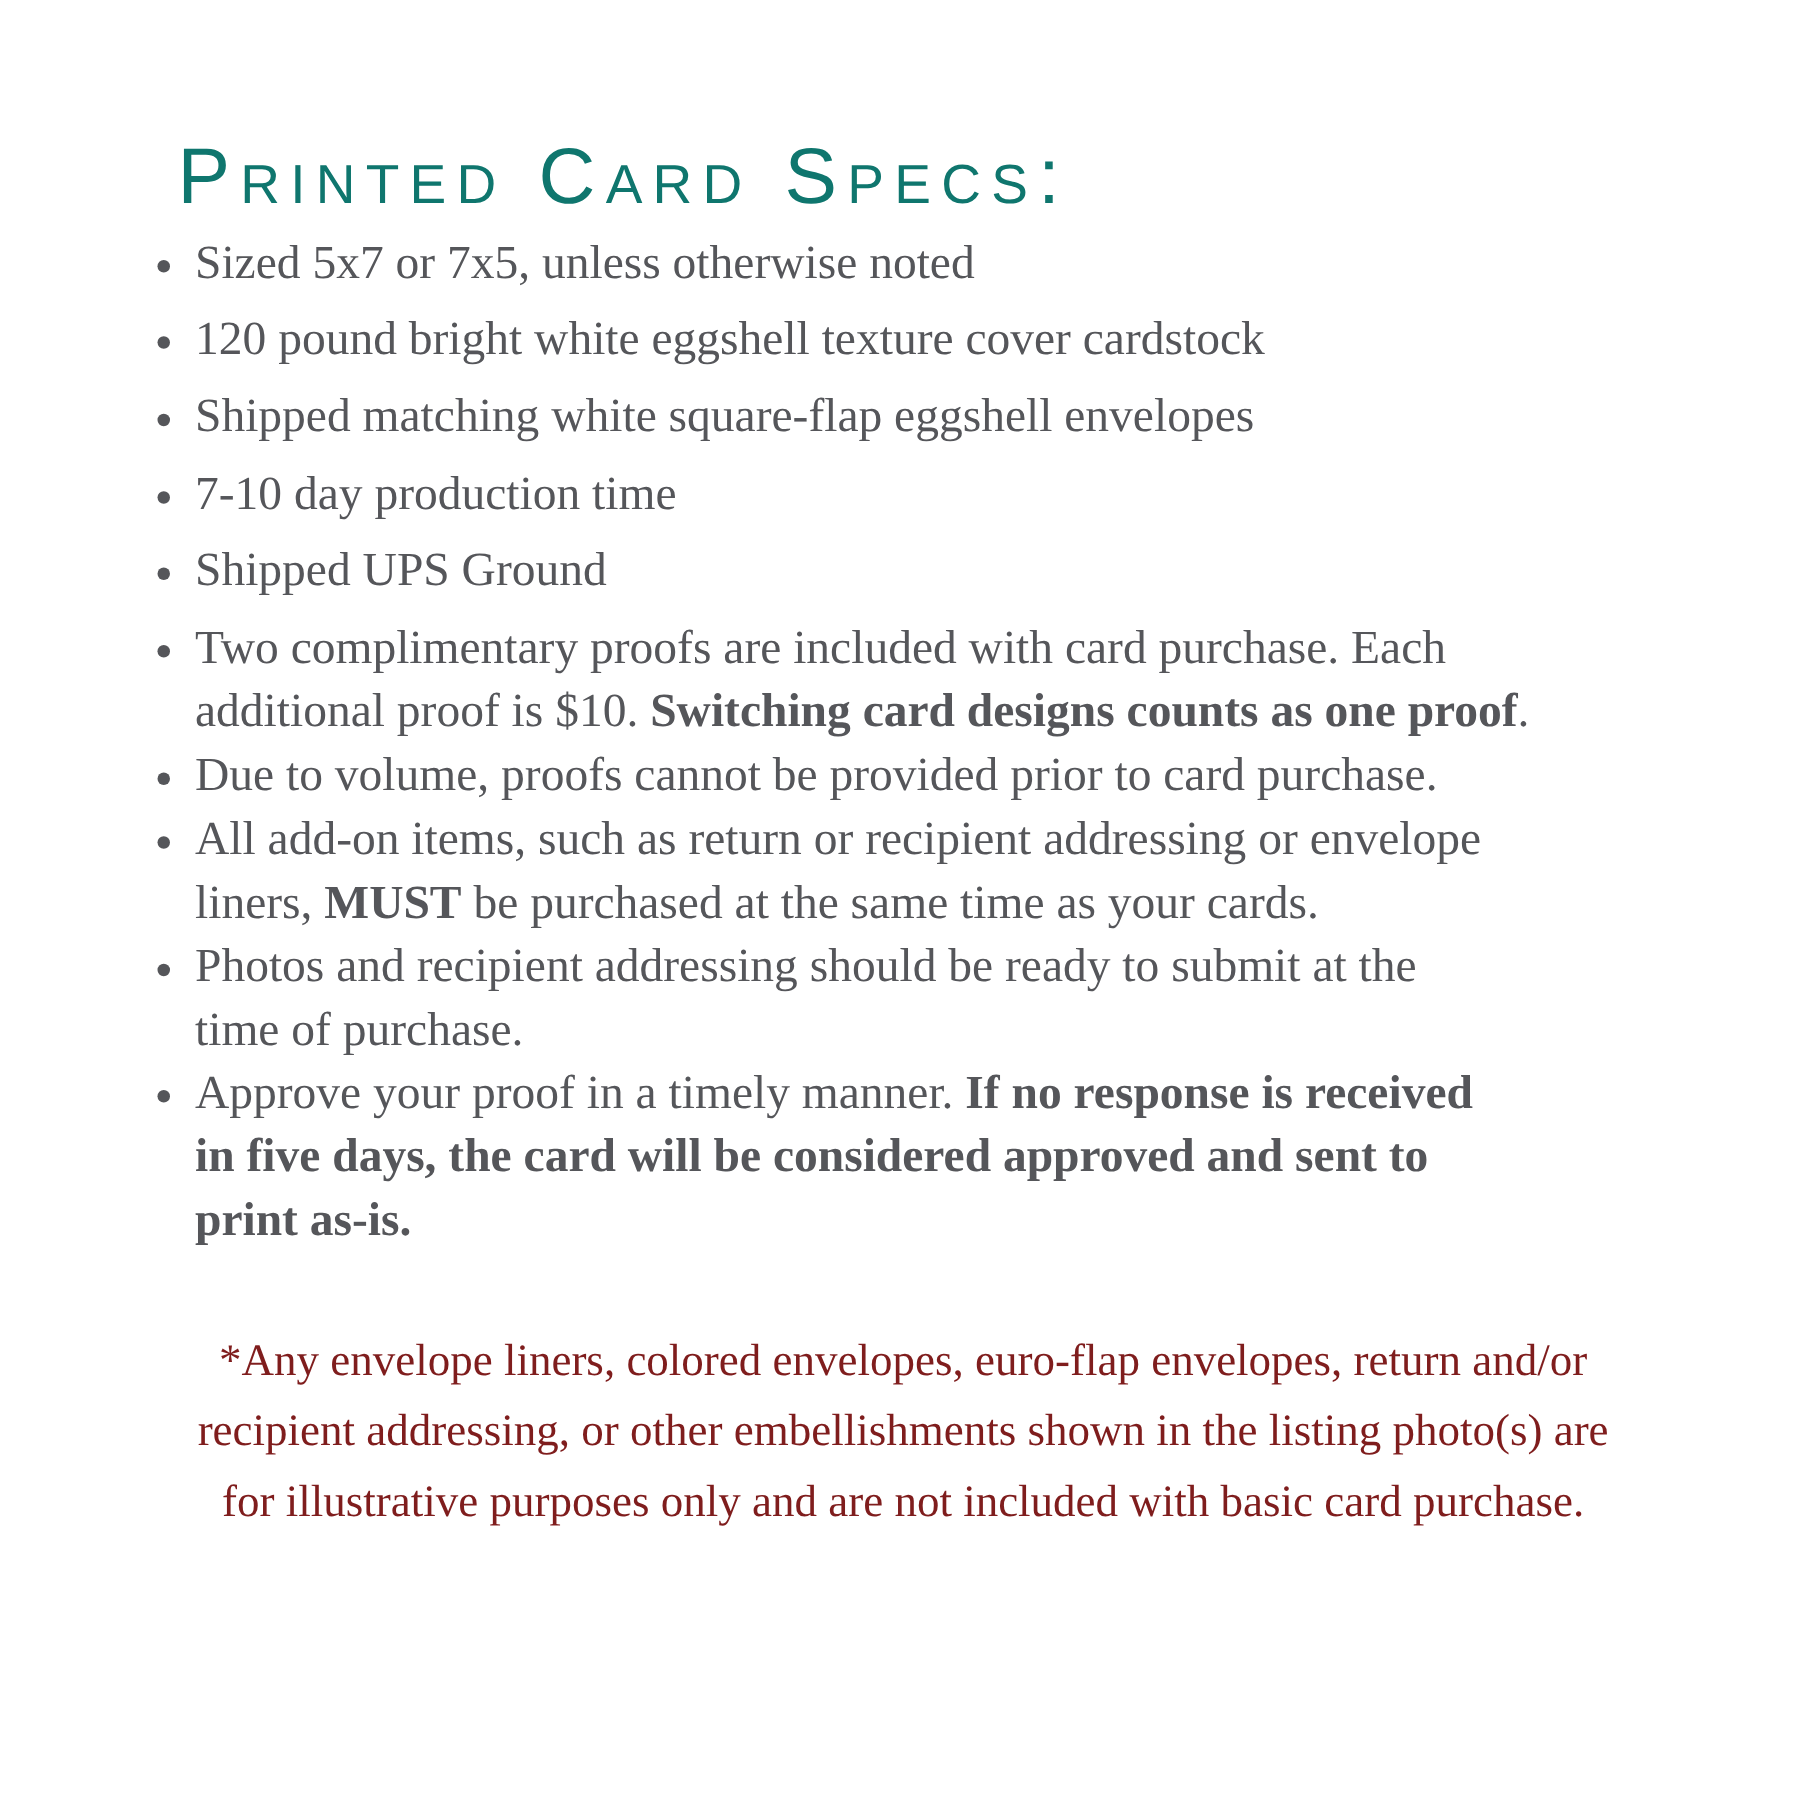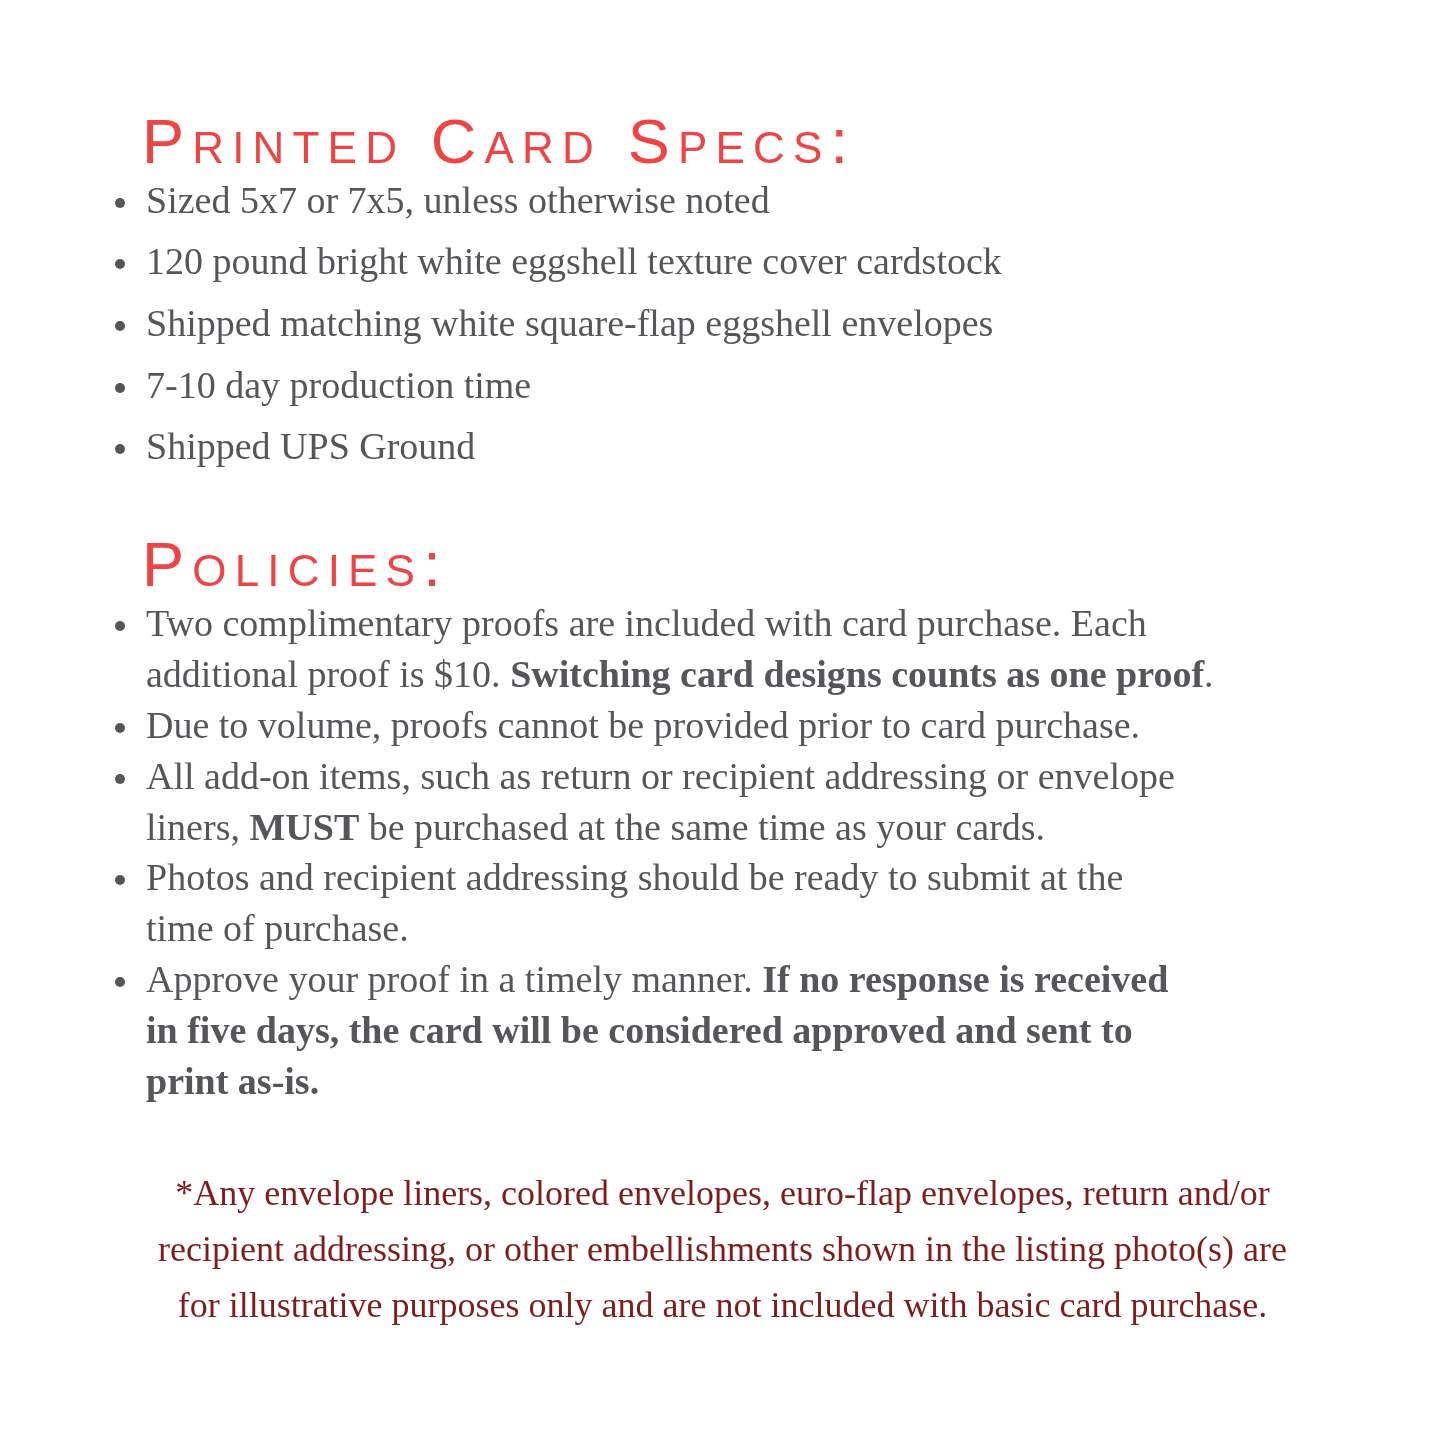--- a/index.html
+++ b/index.html
@@ -21,28 +21,28 @@
     padding: 108px 60px 0 142px;
   }
   .heading {
     margin: 0;
     font-family: "Liberation Sans", sans-serif;
     font-weight: 400;
     font-variant: small-caps;
     letter-spacing: 0.13em;
     font-size: 63px;
     line-height: 1.06;
-    color: #ef4444;
+    color: #0f766e;
   }
   .heading-policies {
     margin-top: 58px;
   }
   ul.bullets {
     list-style: disc;
-    margin: 0;
+    margin: 10px;
     padding: 0;
   }
   ul.bullets li {
     font-size: 38px;
     color: #55565a;
   }
   ul.bullets li::marker {
     color: #55565a;
     font-size: 34px;
   }
@@ -87,21 +87,20 @@
   <h1 class="heading">Printed Card Specs:</h1>
 
   <ul class="bullets specs-list">
       <li><span>Sized 5x7 or 7x5, unless otherwise noted</span></li>
       <li><span>120 pound bright white eggshell texture cover cardstock</span></li>
       <li><span>Shipped matching white square-flap eggshell envelopes</span></li>
       <li><span>7-10 day production time</span></li>
       <li><span>Shipped UPS Ground</span></li>
     </ul>
 
-  <h1 class="heading heading-policies">Policies:</h1>
 
   <ul class="bullets policies-list">
       <li><span>Two complimentary proofs are included with card purchase. Each
 additional proof is $10. </span><span class="b">Switching card designs counts as one proof</span><span>.</span></li>
       <li><span>Due to volume, proofs cannot be provided prior to card purchase.</span></li>
       <li><span>All add-on items, such as return or recipient addressing or envelope
 liners, </span><span class="b">MUST</span><span> be purchased at the same time as your cards.</span></li>
       <li><span>Photos and recipient addressing should be ready to submit at the
 time of purchase.</span></li>
       <li><span>Approve your proof in a timely manner. </span><span class="b">If no response is received

